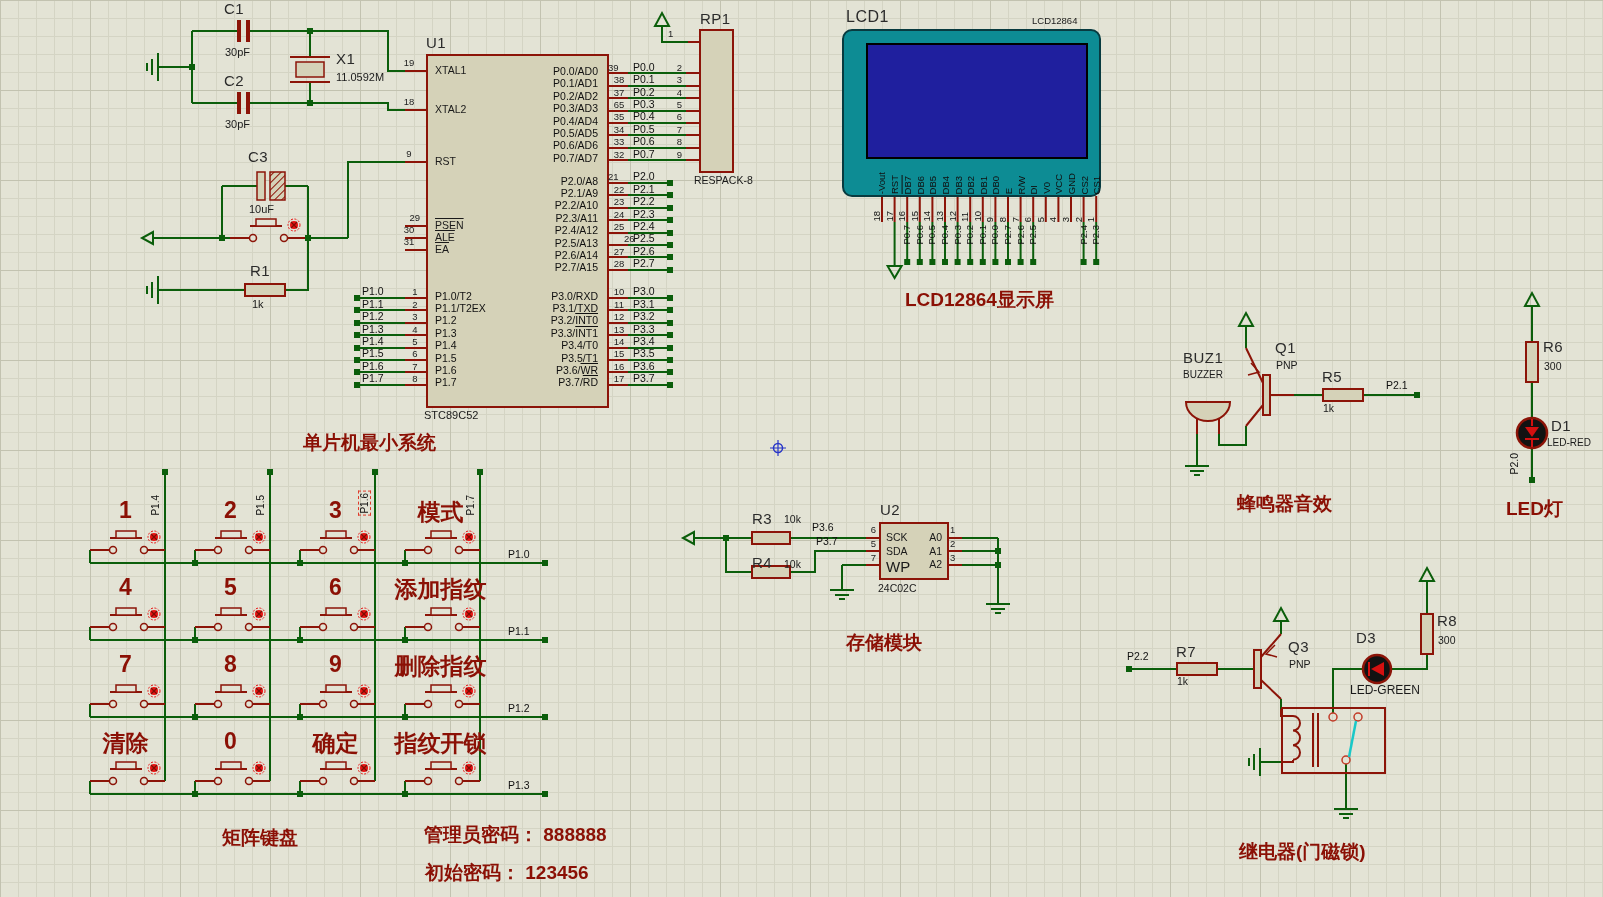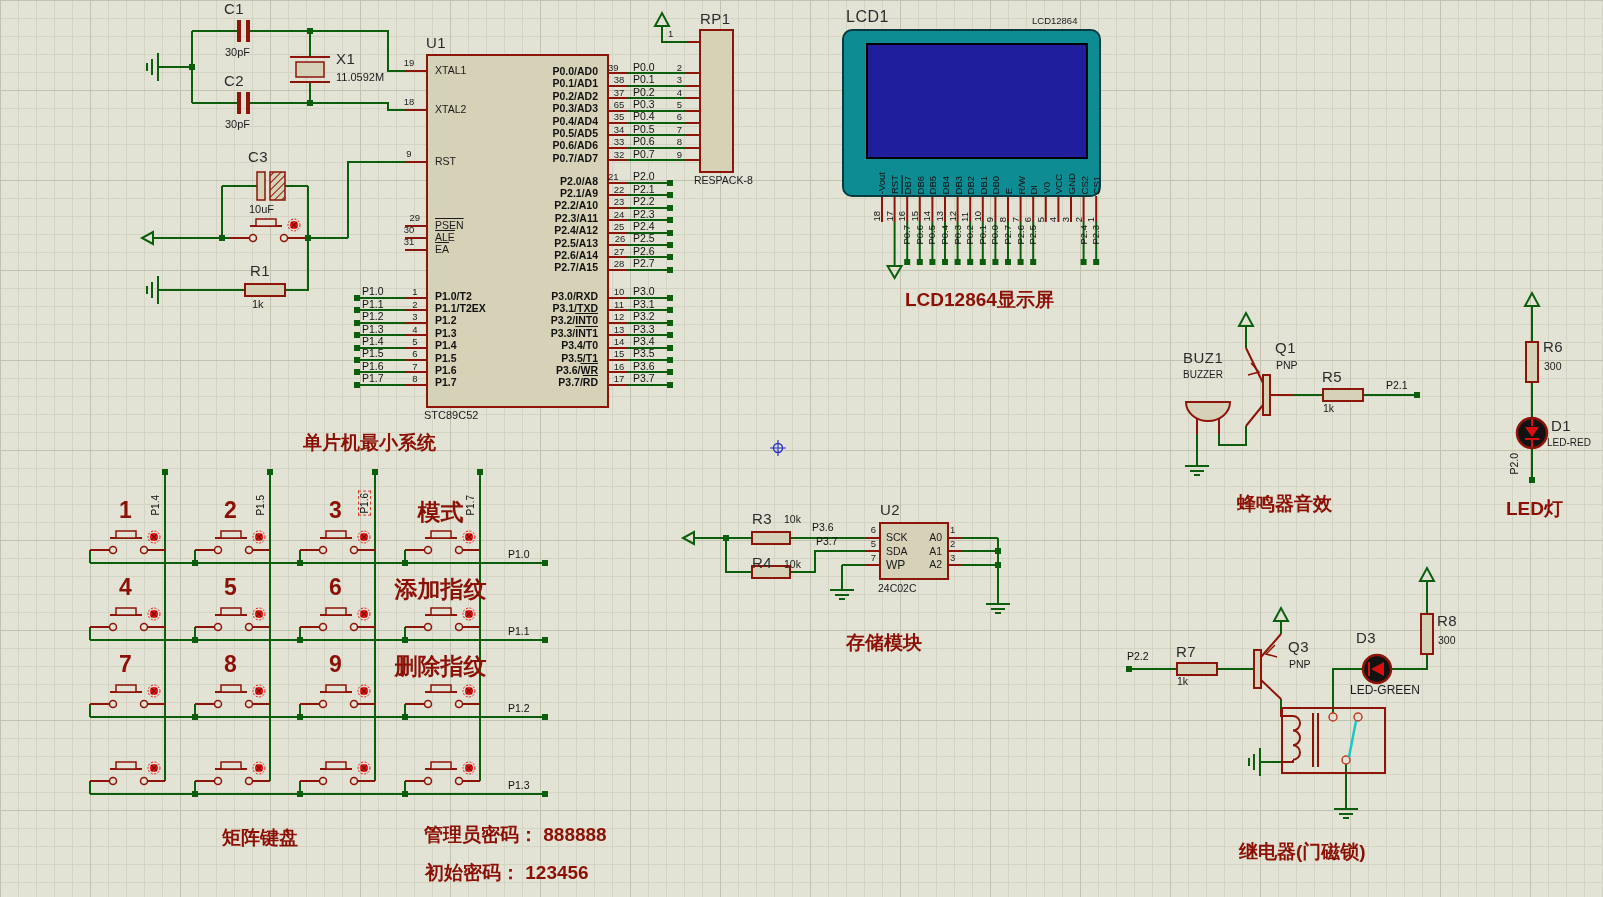--- a/index.html
+++ b/index.html
@@ -33,21 +33,21 @@
   .prow{position:relative;}
   .h124{height:12.4px;}
   .prow i{position:absolute;bottom:3px;height:2px;display:block;}
   .prow i.st{background:var(--dr);}
   .prow i.gw{background:var(--gn);}
   .prow b.sq{position:absolute;bottom:1px;width:6px;height:6px;background:var(--gn);}
   .prow b.tx{position:absolute;bottom:4.5px;font-weight:normal;display:block;}
   .w92{width:92px;} .w70{width:70px;} .w75{width:75px;}
   
   .crow{height:12.4px;line-height:12.6px;font-size:10.5px;color:#101010;white-space:nowrap;}
-  .names{position:absolute;font-weight:bold;}
+  .names{position:absolute;}
   
   .lrow{position:absolute;display:flex;}
   .lcell{flex:0 0 12.6px;width:12.6px;writing-mode:vertical-rl;transform:rotate(180deg);
          font-size:9.5px;color:#101010;line-height:12.6px;white-space:nowrap;}
   .lcell.bar{border-left:1px solid #101010;}
   .ae{align-items:flex-end;} .as{align-items:flex-start;}
   
   .keyrow{position:absolute;left:73px;width:420px;display:flex;}
   .key{flex:0 0 105px;text-align:center;font-weight:bold;font-size:23px;color:var(--cnred);white-space:nowrap;}
   .colnets{position:absolute;left:60px;top:486px;width:420px;display:flex;}
@@ -500,21 +500,21 @@
     <i class="st" style="left:0;width:20px"></i>
     <i class="gw" style="left:20px;width:42px"></i>
     <b class="sq" style="left:59px"></b>
     <b class="tx pn" style="left:0;width:22px;text-align:center">25</b>
     <b class="tx net" style="left:25px">P2.4</b>
   </div>
       <div class="prow h124 w70">
     <i class="st" style="left:0;width:20px"></i>
     <i class="gw" style="left:20px;width:42px"></i>
     <b class="sq" style="left:59px"></b>
-    <b class="tx pn" style="left:1px;width:22px;text-align:center">26</b>
+    <b class="tx pn" style="left:16px;width:22px;">26</b>
     <b class="tx net" style="left:25px">P2.5</b>
   </div>
       <div class="prow h124 w70">
     <i class="st" style="left:0;width:20px"></i>
     <i class="gw" style="left:20px;width:42px"></i>
     <b class="sq" style="left:59px"></b>
     <b class="tx pn" style="left:0;width:22px;text-align:center">27</b>
     <b class="tx net" style="left:25px">P2.6</b>
   </div>
       <div class="prow h124 w70">
@@ -752,32 +752,39 @@
       <span class="key">6</span>
       <span class="key">添加指纹</span>
     </div>
 <div class="keyrow" style="top:651px">
 
 <span class="key">7</span>
       <span class="key">8</span>
       <span class="key">9</span>
       <span class="key">删除指纹</span>
     </div>
+<div class="keyrow" style="top:728px">
+
+<span class="key">清除</span>
+      <span class="key">0</span>
+      <span class="key">确定</span>
+      <span class="key">指纹开锁</span>
+    </div>
 
 <span class="t ref" style="left:752px;top:510px">R3</span>
 <span class="t" style="left:784px;top:513px;font-size:10.5px">10k</span>
 <span class="t ref" style="left:752px;top:554px">R4</span>
 <span class="t" style="left:784px;top:558px;font-size:10.5px">10k</span>
 <span class="t net" style="left:812px;top:521px">P3.6</span>
 <span class="t net" style="left:816px;top:535px">P3.7</span>
 <span class="t ref" style="left:880px;top:501px">U2</span>
 <span class="t" style="left:878px;top:582px;font-size:10.5px">24C02C</span>
 <span class="t" style="left:886px;top:531px;font-size:10.5px">SCK</span>
 <span class="t" style="left:886px;top:545px;font-size:10.5px">SDA</span>
-<span class="t" style="left:886px;top:558px;font-size:12px">WP</span>
+<span class="t" style="left:886px;top:558px;font-size:15px">WP</span>
 <span class="t" style="left:916px;top:531px;width:26px;text-align:right;font-size:10.5px">A0</span>
 <span class="t" style="left:916px;top:545px;width:26px;text-align:right;font-size:10.5px">A1</span>
 <span class="t" style="left:916px;top:558px;width:26px;text-align:right;font-size:10.5px">A2</span>
 <span class="t pn" style="left:852px;top:524px;width:24px;text-align:right">6</span>
 <span class="t pn" style="left:852px;top:538px;width:24px;text-align:right">5</span>
 <span class="t pn" style="left:852px;top:552px;width:24px;text-align:right">7</span>
 <span class="t pn" style="left:950px;top:524px">1</span>
 <span class="t pn" style="left:950px;top:538px">2</span>
 <span class="t pn" style="left:950px;top:552px">3</span>
 

